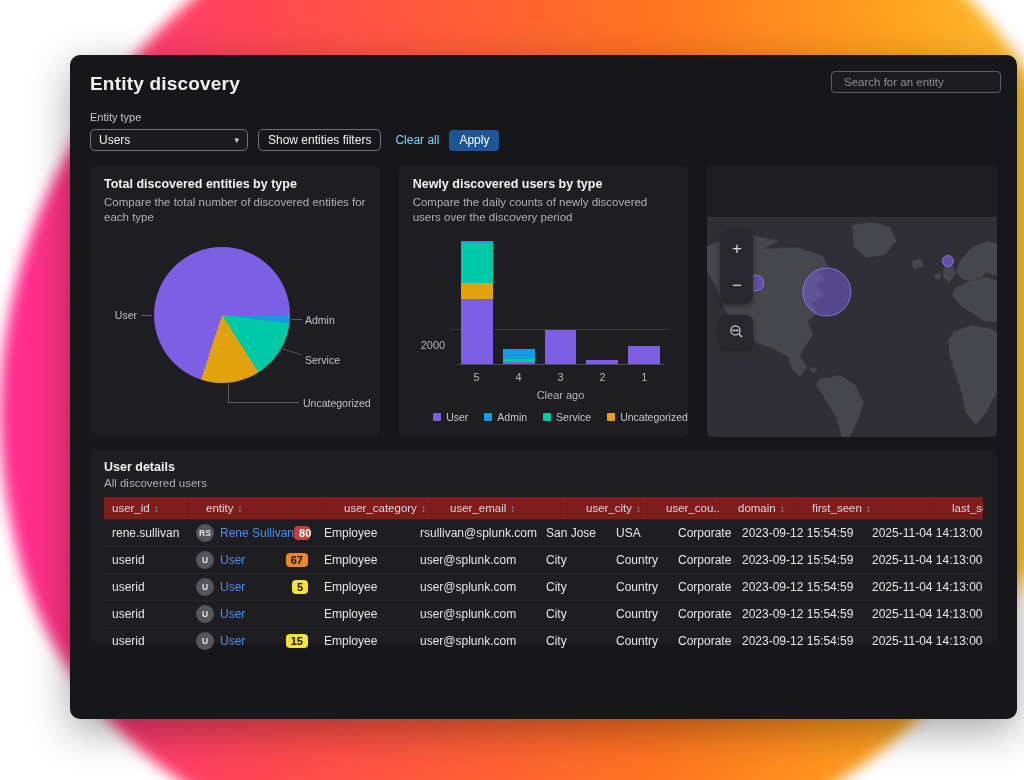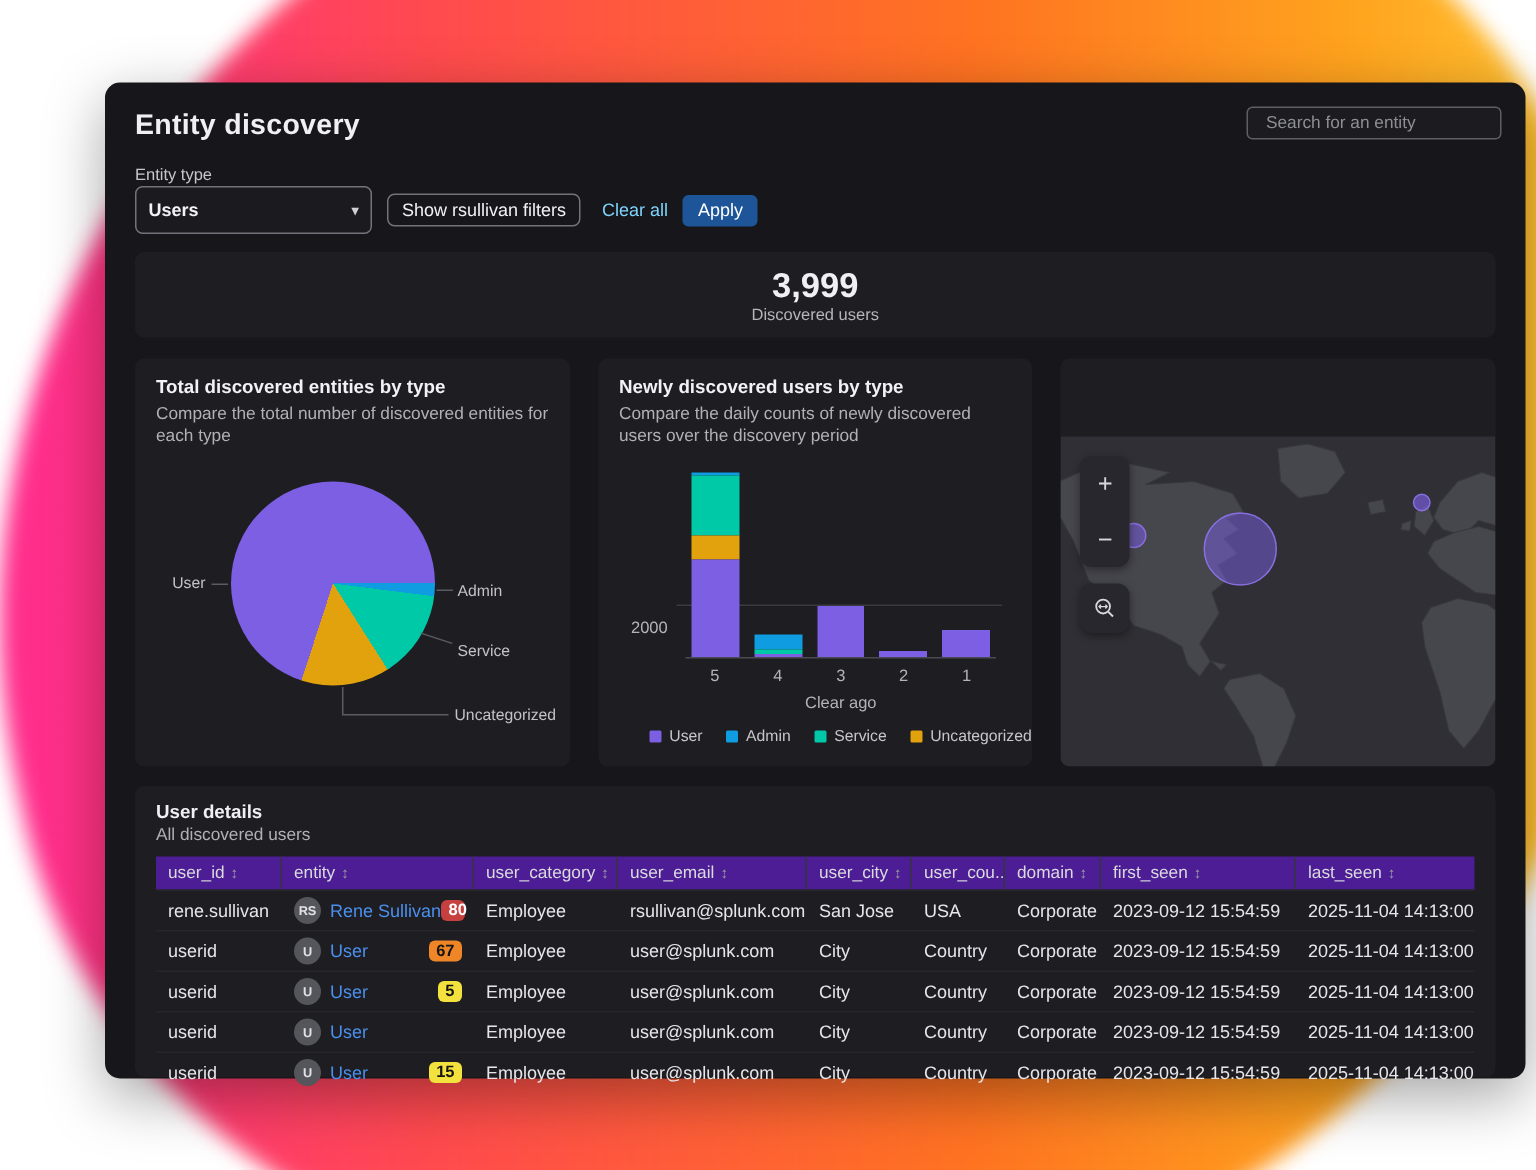--- a/index.html
+++ b/index.html
@@ -22,23 +22,23 @@
   .page-title { font-size:19px; font-weight:bold; letter-spacing:.2px; }
   .search-box { position:absolute; right:16px; top:16px; width:170px; height:22px;
     border:1px solid #5e5e66; border-radius:4px; background:#1b1b20;
     display:flex; align-items:center; padding:0 7px; gap:5px; }
   .search-box input { flex:1; background:transparent; border:0; outline:none;
     color:#c9c9ce; font-size:11.5px; font-family:"Liberation Sans",sans-serif; }
   .search-box input::placeholder { color:#8e8e95; }
 
   .entity-type-label { margin-top:16px; font-size:11px; color:#c6c6cb; }
   .controls { margin-top:6px; display:flex; align-items:center; gap:10px; height:22px; }
-  .dropdown { width:158px; height:32px; border:1px solid #73737b; border-radius:5px;
+  .dropdown { width:158px; height:22px; border:1px solid #73737b; border-radius:5px;
     display:flex; align-items:center; padding:0 8px; font-size:12px; color:#f2f2f4;
-    background:#1a1a1f; cursor:pointer;font-weight:bold; }
+    background:#1a1a1f; cursor:pointer; }
   .dropdown .caret { margin-left:auto; font-size:9px; color:#cfcfd4; }
   .btn-outline { height:22px; border:1px solid #73737b; border-radius:5px; background:transparent;
     color:#f2f2f4; font-size:12px; padding:0 9px; font-family:"Liberation Sans",sans-serif; cursor:pointer; }
   .btn-text { border:0; background:transparent; color:#7dd3fc; font-size:12px; margin-left:4px;
     font-family:"Liberation Sans",sans-serif; cursor:pointer; }
   .btn-apply { height:21px; border:0; border-radius:4px; padding:0 10px;
     color:#fff; font-size:12px; font-family:"Liberation Sans",sans-serif; cursor:pointer; }
 
   .kpi { margin-top:17px; height:57px; background:#1d1d22; border-radius:6px;
     display:flex; flex-direction:column; align-items:center; justify-content:center; }
@@ -84,21 +84,21 @@
     display:flex; align-items:center; justify-content:center; }
 
   
   .table-card { margin-top:13px; height:194px; background:#1d1d22; border-radius:6px;
     padding:10px 14px 0 14px; }
   .table-title { font-size:12.5px; font-weight:bold; }
   .table-sub { font-size:11.5px; color:#b0b0b6; margin-top:3px; }
   .grid { margin-top:8px; }
   .grid-header, .grid-row { display:grid;
     grid-template-columns:84px 128px 96px 126px 70px 62px 64px 130px 1fr; }
-  .grid-header { background:#4c1d95; }
+  .grid-header { background:#7f1d1d;gap:10px; }
   .th { font-size:11.5px; color:#dadade; padding:5px 8px; border-right:1px solid #35353c;
     display:flex; align-items:center; gap:4px; cursor:pointer; white-space:nowrap; overflow:hidden; }
   .th:last-child { border-right:0; }
   .sort { color:#9a9aa1; font-size:10px; }
   .td { font-size:12px; color:#e6e6ea; padding:0 8px; height:26px; display:flex;
     align-items:center; white-space:nowrap; overflow:hidden; }
   .grid-row { border-top:1px solid #26262c; }
   .avatar { width:18px; height:18px; border-radius:50%; background:#55555c; color:#e2e2e6;
     font-size:8.5px; font-weight:bold; display:flex; align-items:center; justify-content:center;
     flex:0 0 18px; }
@@ -124,29 +124,25 @@
       <input type="text" placeholder="Search for an entity" style="">
     </div>
 
     <div class="entity-type-label">Entity type</div>
 
     <div class="controls">
       <div class="dropdown">
         <span>Users</span>
         <span class="caret">▾</span>
       </div>
-      <button class="btn-outline">Show rsullivan filters</button>
+      <button class="btn-outline">Show entities filters</button>
       <button class="btn-text">Clear all</button>
       <button class="btn-apply" id="apply-btn" style="background: rgb(30, 85, 152);">Apply</button>
     </div>
 
-    <div class="kpi">
-      <div class="kpi-value">3,999</div>
-      <div class="kpi-label">Discovered users</div>
-    </div>
 
     <div class="cards">
 
       <div class="card">
         <div class="card-pad">
           <div class="card-title">Total discovered entities by type</div>
           <div class="card-sub">Compare the total number of discovered entities for each type</div>
           <div class="pie-area">
             <div class="pie" id="pie" style="background: conic-gradient(from 90deg, rgb(15, 156, 225) 0%, rgb(15, 156, 225) 2%, rgb(0, 201, 168) 2%, rgb(0, 201, 168) 16%, rgb(226, 162, 13) 16%, rgb(226, 162, 13) 30%, rgb(124, 95, 227) 30%, rgb(124, 95, 227) 100%);"></div>
             <span class="pie-label" style="right:calc(100% - 33px); top:80px;">User</span>

